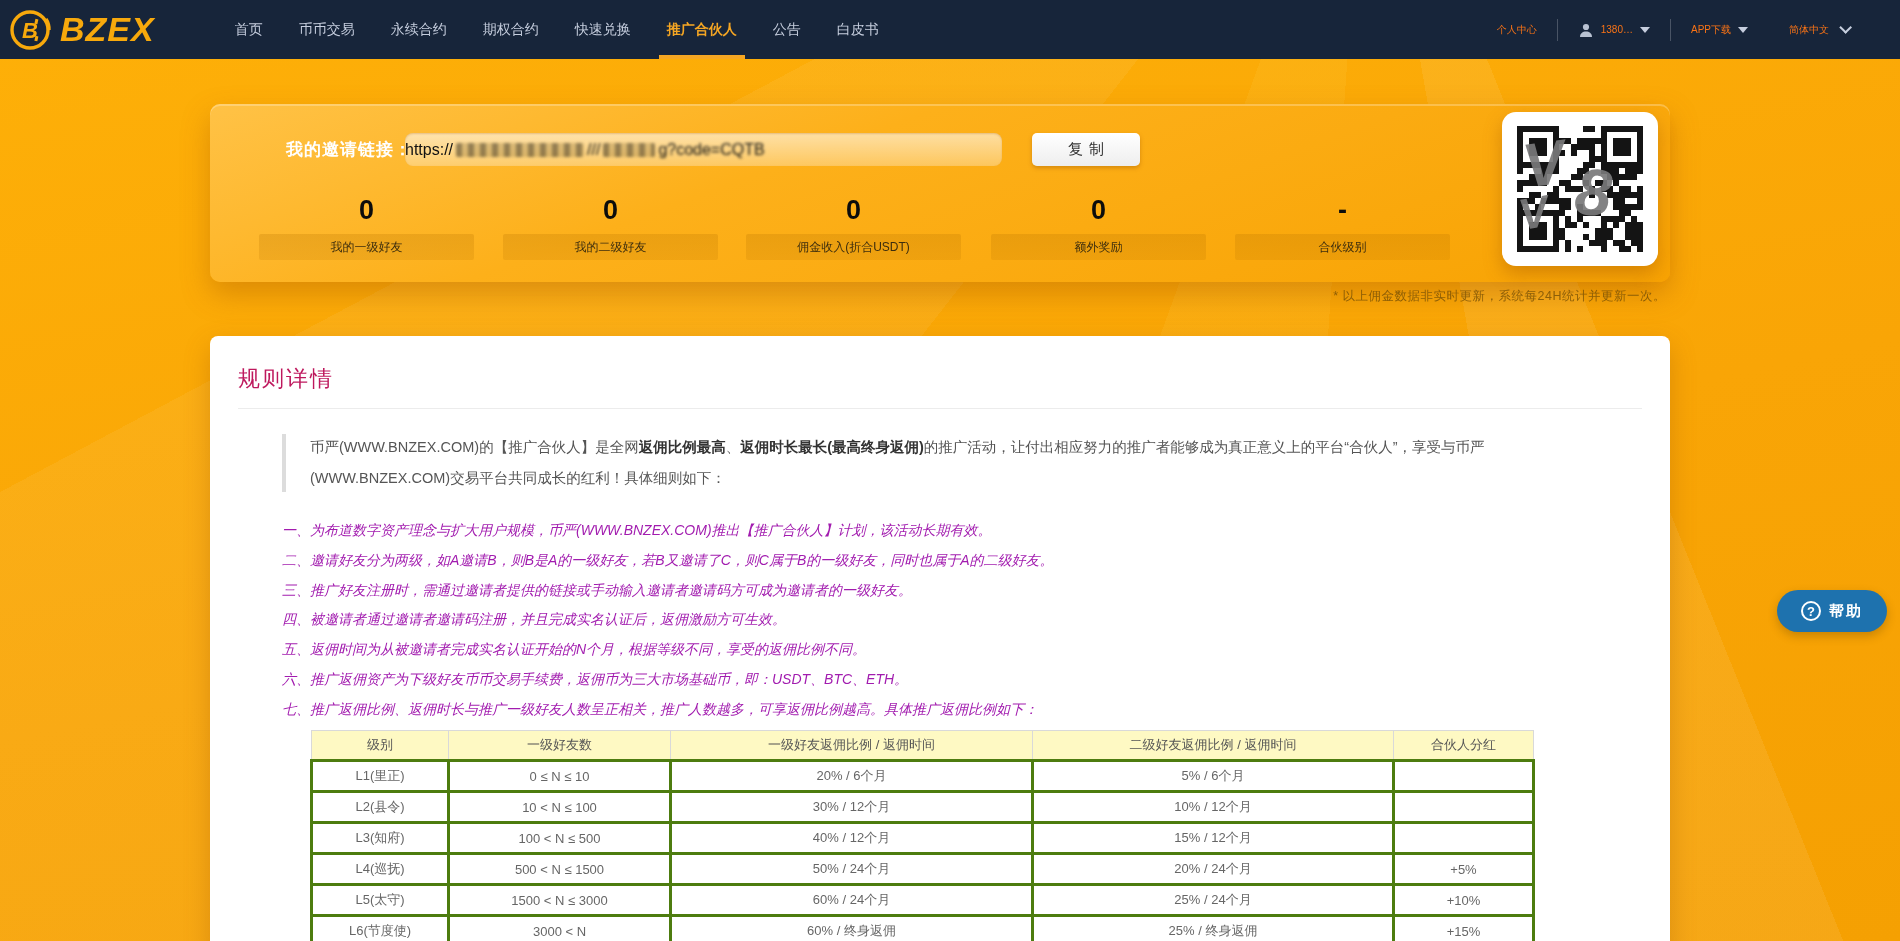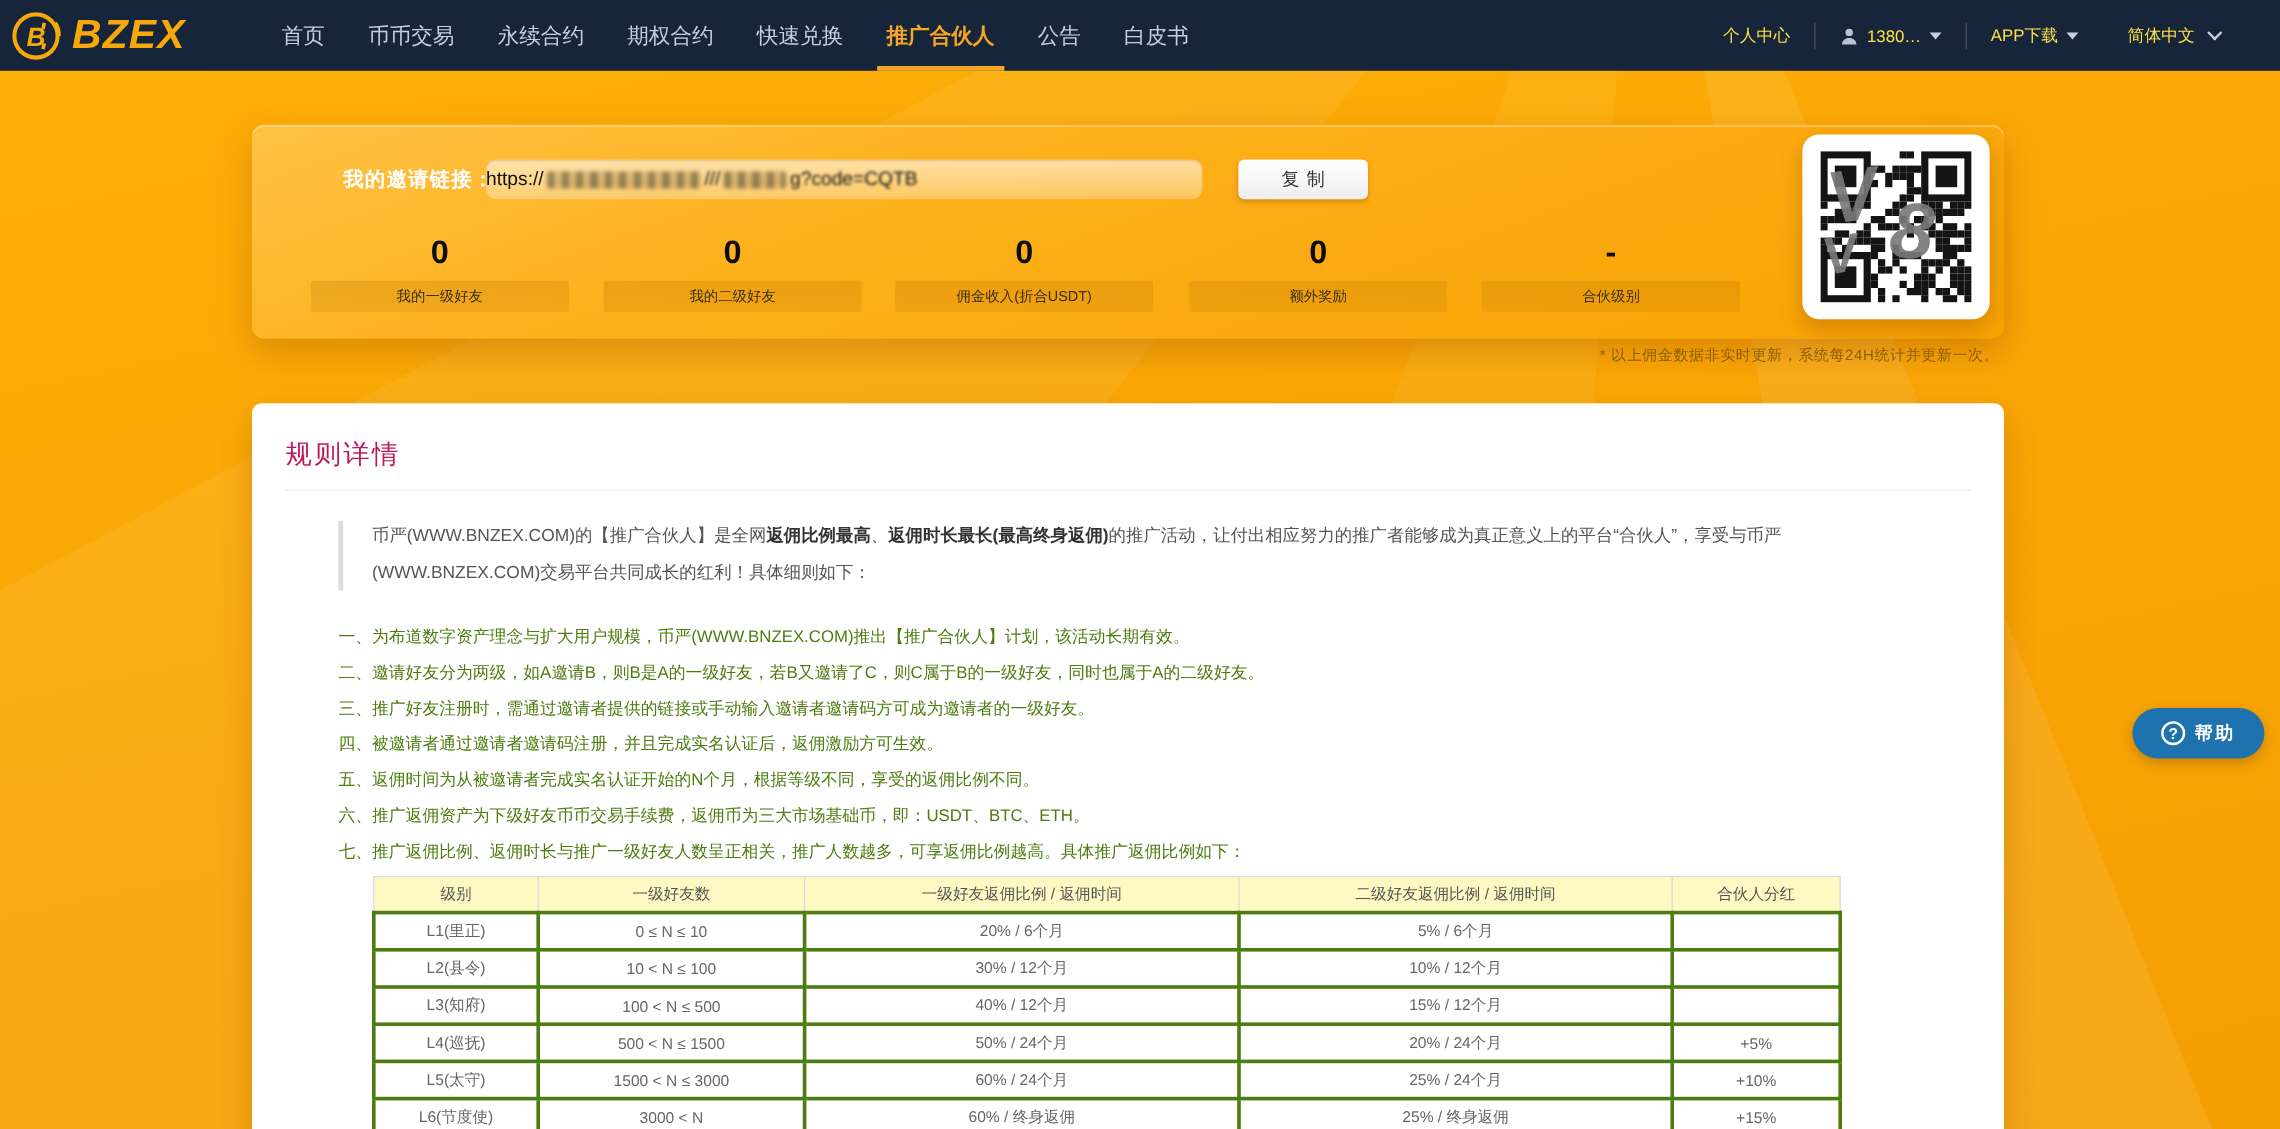--- a/index.html
+++ b/index.html
@@ -15,26 +15,26 @@
   }
 
   
   .topbar { position:absolute; left:0; top:0; width:1900px; height:59px;
             background:#17253a; display:flex; align-items:center; z-index:5; }
   .logo { display:flex; align-items:center; margin-left:8px; cursor:pointer; }
   .logo-text { font-size:34px; font-weight:bold; font-style:italic; color:#f7a90c;
                letter-spacing:1px; margin-left:6px; }
   .main-nav { display:flex; align-items:stretch; height:59px; margin-left:78px; }
   .nav-item { display:flex; align-items:center; padding:0 2px; margin-right:32px;
-              font-size:18px; color:#c6cede; cursor:pointer; position:relative; white-space:nowrap; }
+              font-size:14px; color:#c6cede; cursor:pointer; position:relative; white-space:nowrap; }
   .nav-item.active { color:#f5a623; font-weight:bold; }
   .nav-item.active::after { content:""; position:absolute; left:-6px; right:-6px; bottom:0;
               height:4px; background:#f5a623; }
   .topbar-right { margin-left:auto; display:flex; align-items:center; margin-right:52px; }
-  .topbar-right .tb-item { color:#fde047; font-size:14px; display:flex; align-items:center;
+  .topbar-right .tb-item { color:#f97316; font-size:10px; display:flex; align-items:center;
               cursor:pointer; white-space:nowrap; }
   .tb-divider { width:1px; height:22px; background:rgba(255,255,255,.22); margin:0 20px; }
   .caret-solid { width:0; height:0; border-left:5px solid transparent; border-right:5px solid transparent;
               border-top:6px solid #c6cede; margin-left:7px; display:inline-block; }
   .chev { width:9px; height:9px; border-right:2px solid #c6cede; border-bottom:2px solid #c6cede;
               transform:rotate(45deg) translateY(-3px); margin-left:10px; display:inline-block; }
   .user-glyph { margin-right:7px; display:inline-flex; }
 
   
   .hero { position:absolute; left:210px; top:104px; width:1460px; height:178px; border-radius:10px;
@@ -79,21 +79,21 @@
   .rules-card { position:absolute; left:210px; top:336px; width:1460px; height:620px; background:#fff;
           border-radius:8px 8px 0 0; box-shadow:0 10px 26px rgba(150,75,0,.30); z-index:2; overflow:hidden; }
   .rules-title { position:absolute; left:28px; top:28px; font-size:22px; color:#be185d; font-weight:400;
           letter-spacing:2px; }
   .rules-divider { position:absolute; left:28px; right:28px; top:72px; height:1px; background:#ececec; }
   .rules-intro { position:absolute; left:100px; top:96px; width:1260px; font-size:14.5px; color:#555;
           line-height:31px; }
   .rules-intro .b { font-weight:bold; color:#333; }
   .intro-bar { position:absolute; left:72px; top:98px; width:4px; height:58px; background:#dcdcdc; }
   .rules-list { position:absolute; left:72px; top:180px; width:1330px; }
-  .rule-line { font-size:14px; color:#4d7c0f; line-height:29.8px; white-space:nowrap; }
+  .rule-line { font-size:14px; color:#a21caf; line-height:29.8px; white-space:nowrap;font-style:italic; }
 
   
   .rate-table { position:absolute; left:100px; top:394px; width:1222px; border-collapse:collapse;
           table-layout:fixed; }
   .rate-table th { background:#fef9c3; border:1px solid #d9d9d9; height:30px; font-size:13px;
           color:#555; font-weight:normal; text-align:center; }
   .rate-table td { border:3px solid #4d7c0f; height:31px; font-size:13px; color:#666; text-align:center; }
   .rate-table th:nth-child(1),.rate-table td:nth-child(1){width:137px;}
   .rate-table th:nth-child(2),.rate-table td:nth-child(2){width:222px;}
   .rate-table th:nth-child(3),.rate-table td:nth-child(3){width:362px;}

